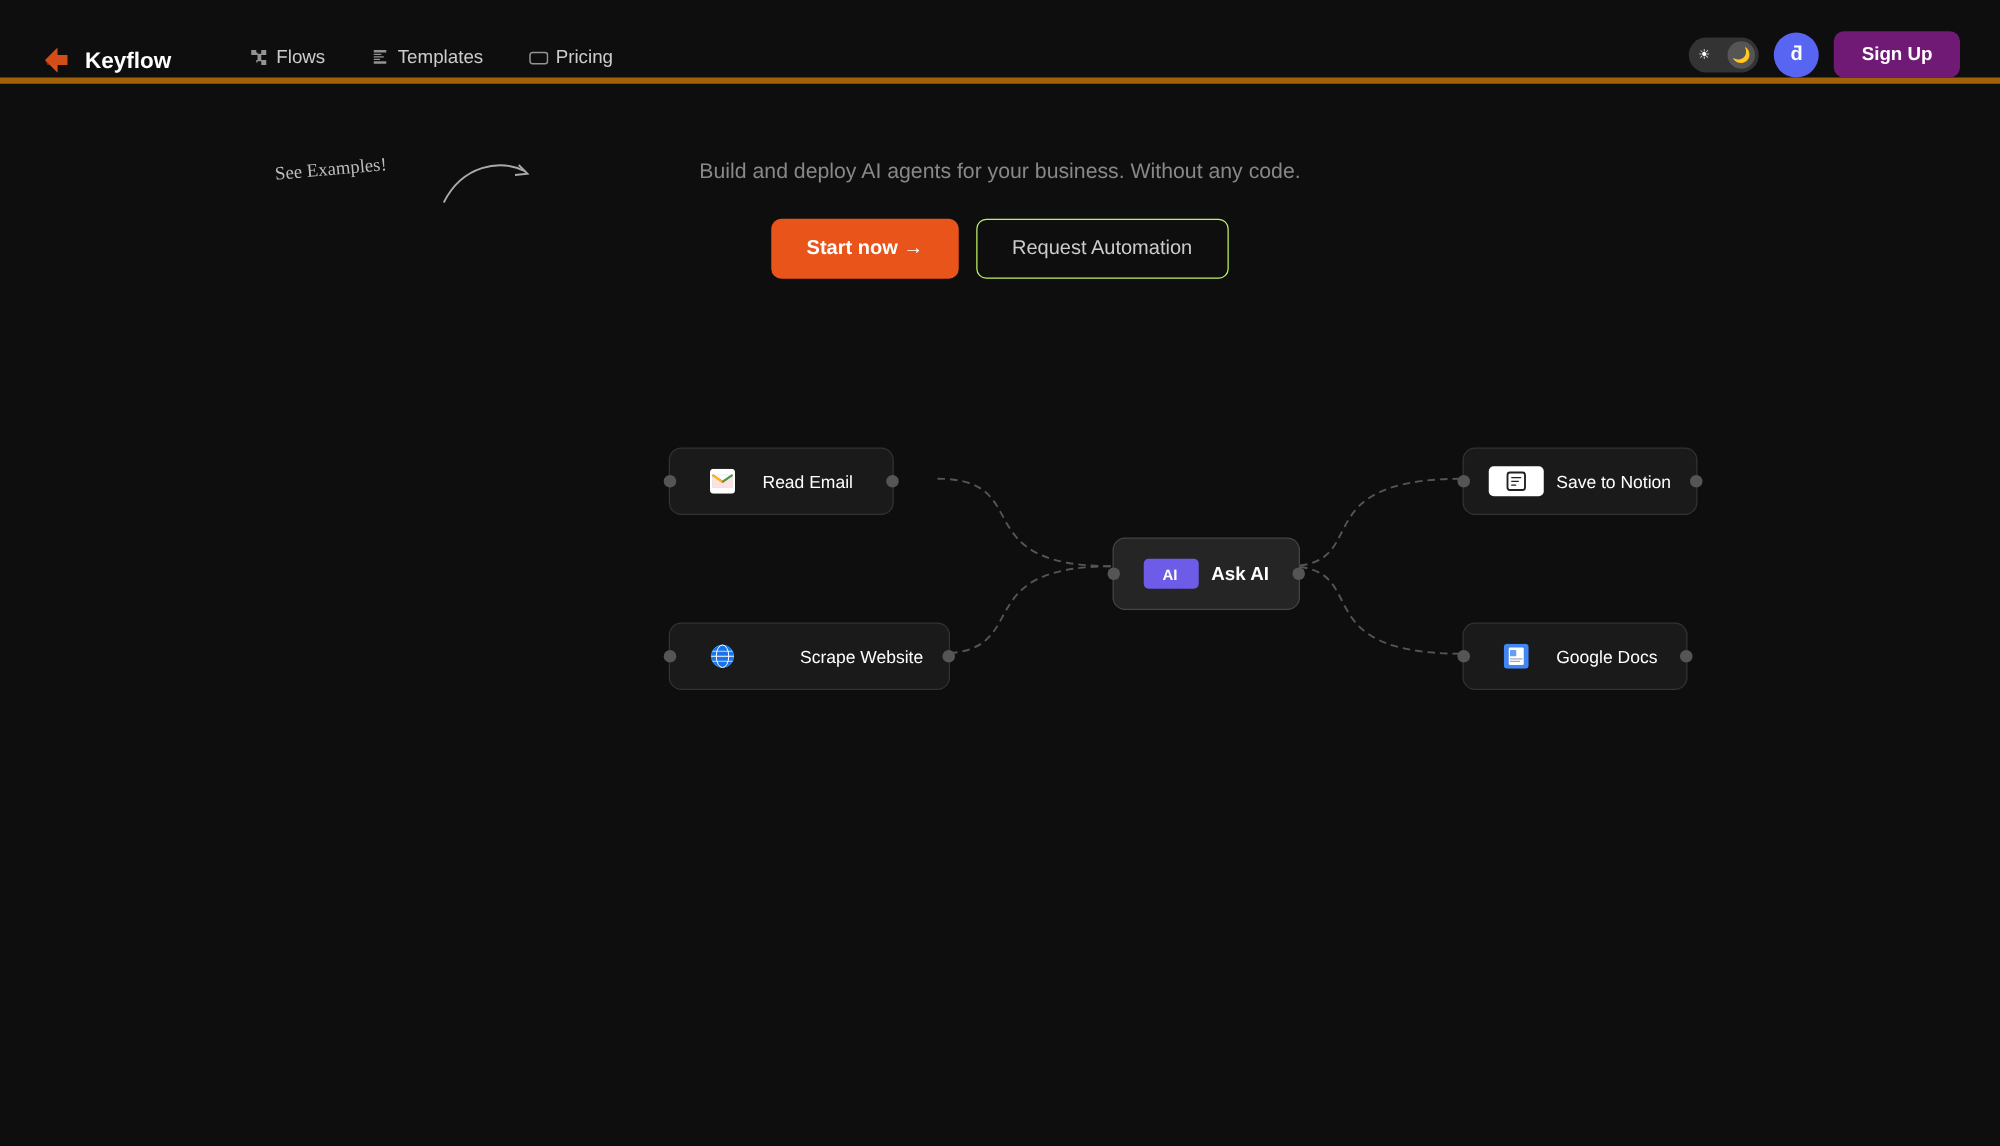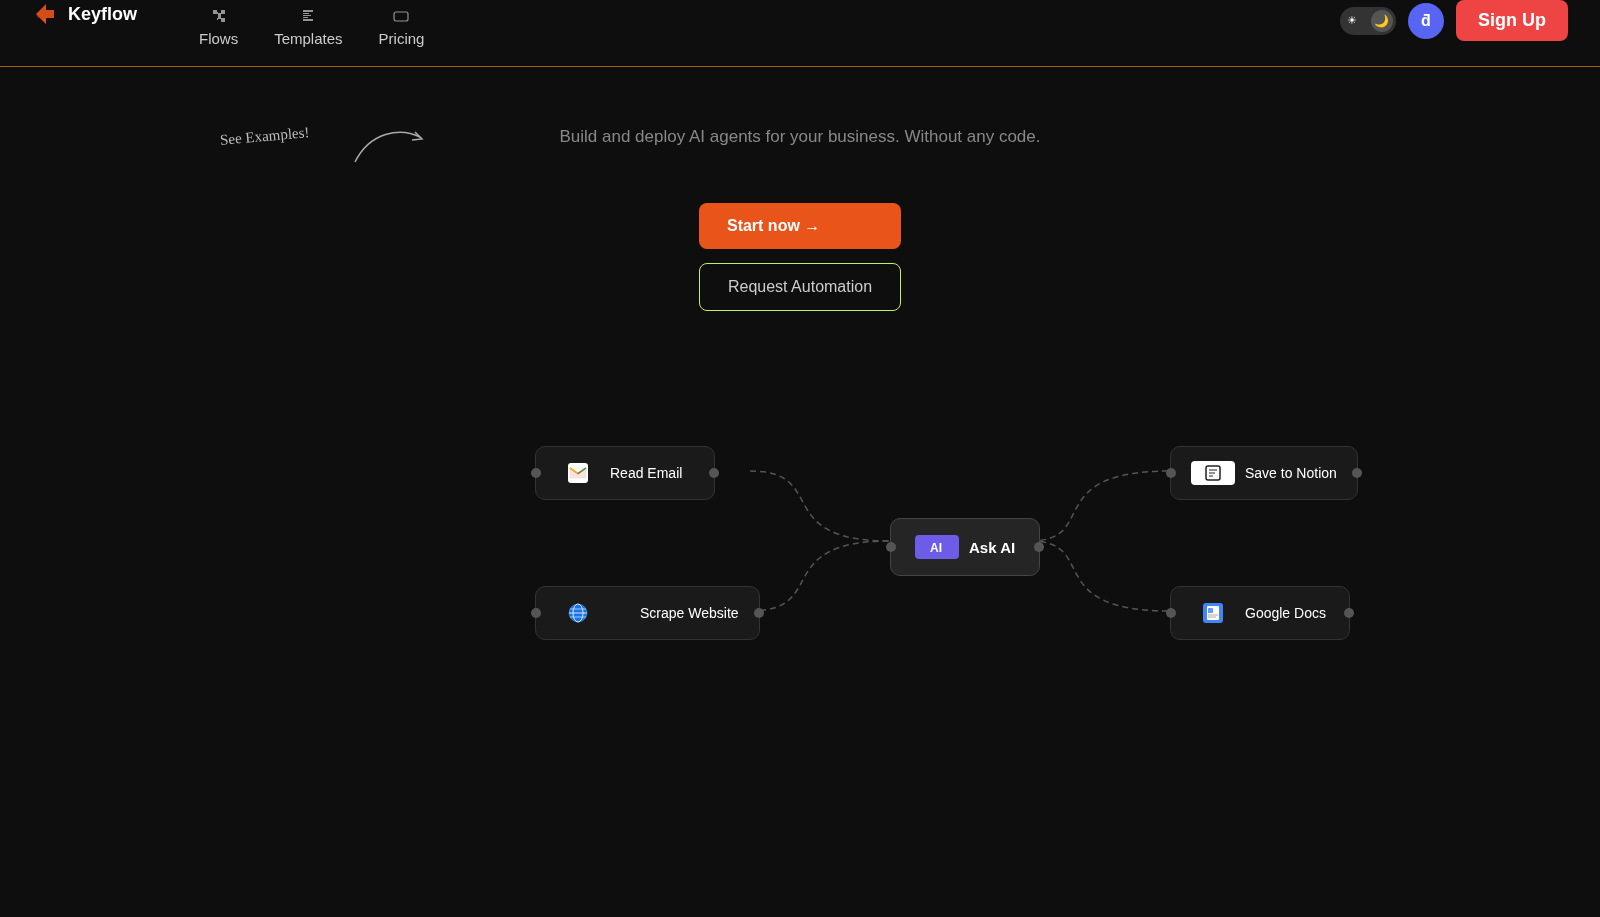--- a/index.html
+++ b/index.html
@@ -7,24 +7,24 @@
       background: #0e0e0e;
       color: #fff;
       font-family: -apple-system, BlinkMacSystemFont, 'Segoe UI', sans-serif;
       min-height: 917px;
       overflow: hidden;
     }
 
     
     nav {
       display: flex;
-      align-items: flex-start;
+      align-items: flex-end;
       padding: 0 32px;
       height: 67px;
-      border-bottom: 1px solid #a16207;
+      border-bottom: 5px solid #a16207;
       position: relative;
       z-index: 10;
     }
     .nav-logo {
       display: flex;
       align-items: center;
       gap: 8px;
       margin-right: 48px;
     }
     .nav-logo-icon {
@@ -45,21 +45,20 @@
     .nav-link {
       display: flex;
       align-items: center;
       gap: 6px;
       padding: 8px 14px;
       color: #ccc;
       font-size: 15px;
       cursor: pointer;
       border-radius: 6px;
       text-decoration: none;
-      flex-direction: column;
     }
     .nav-link-icon {
       width: 16px;
       height: 16px;
       opacity: 0.7;
     }
     .nav-right {
       display: flex;
       align-items: center;
       gap: 12px;
@@ -94,26 +93,26 @@
       height: 36px;
       background: #5865F2;
       border-radius: 50%;
       display: flex;
       align-items: center;
       justify-content: center;
       cursor: pointer;
       font-size: 18px;
     }
     .signup-btn {
-      background: #ef4444;
+      background: #701a75;
       color: #fff;
       border: none;
       padding: 10px 22px;
       border-radius: 8px;
-      font-size: 18px;
+      font-size: 15px;
       font-weight: 600;
       cursor: pointer;
     }
 
     
     .hero {
       display: flex;
       flex-direction: column;
       align-items: center;
       padding-top: 60px;
@@ -124,27 +123,26 @@
       font-weight: 800;
       text-align: center;
       line-height: 1.1;
       max-width: 800px;
       margin-bottom: 20px;
     }
     .hero-subtitle {
       color: #888;
       font-size: 17px;
       text-align: left;
-      margin-bottom: 56px;
+      margin-bottom: 28px;
     }
     .hero-buttons {
       display: flex;
       gap: 14px;
       margin-bottom: 60px;
-      flex-direction: column;
     }
     .btn-primary {
       background: #e8541a;
       color: #fff;
       border: none;
       padding: 14px 28px;
       border-radius: 8px;
       font-size: 16px;
       font-weight: 600;
       cursor: pointer;

